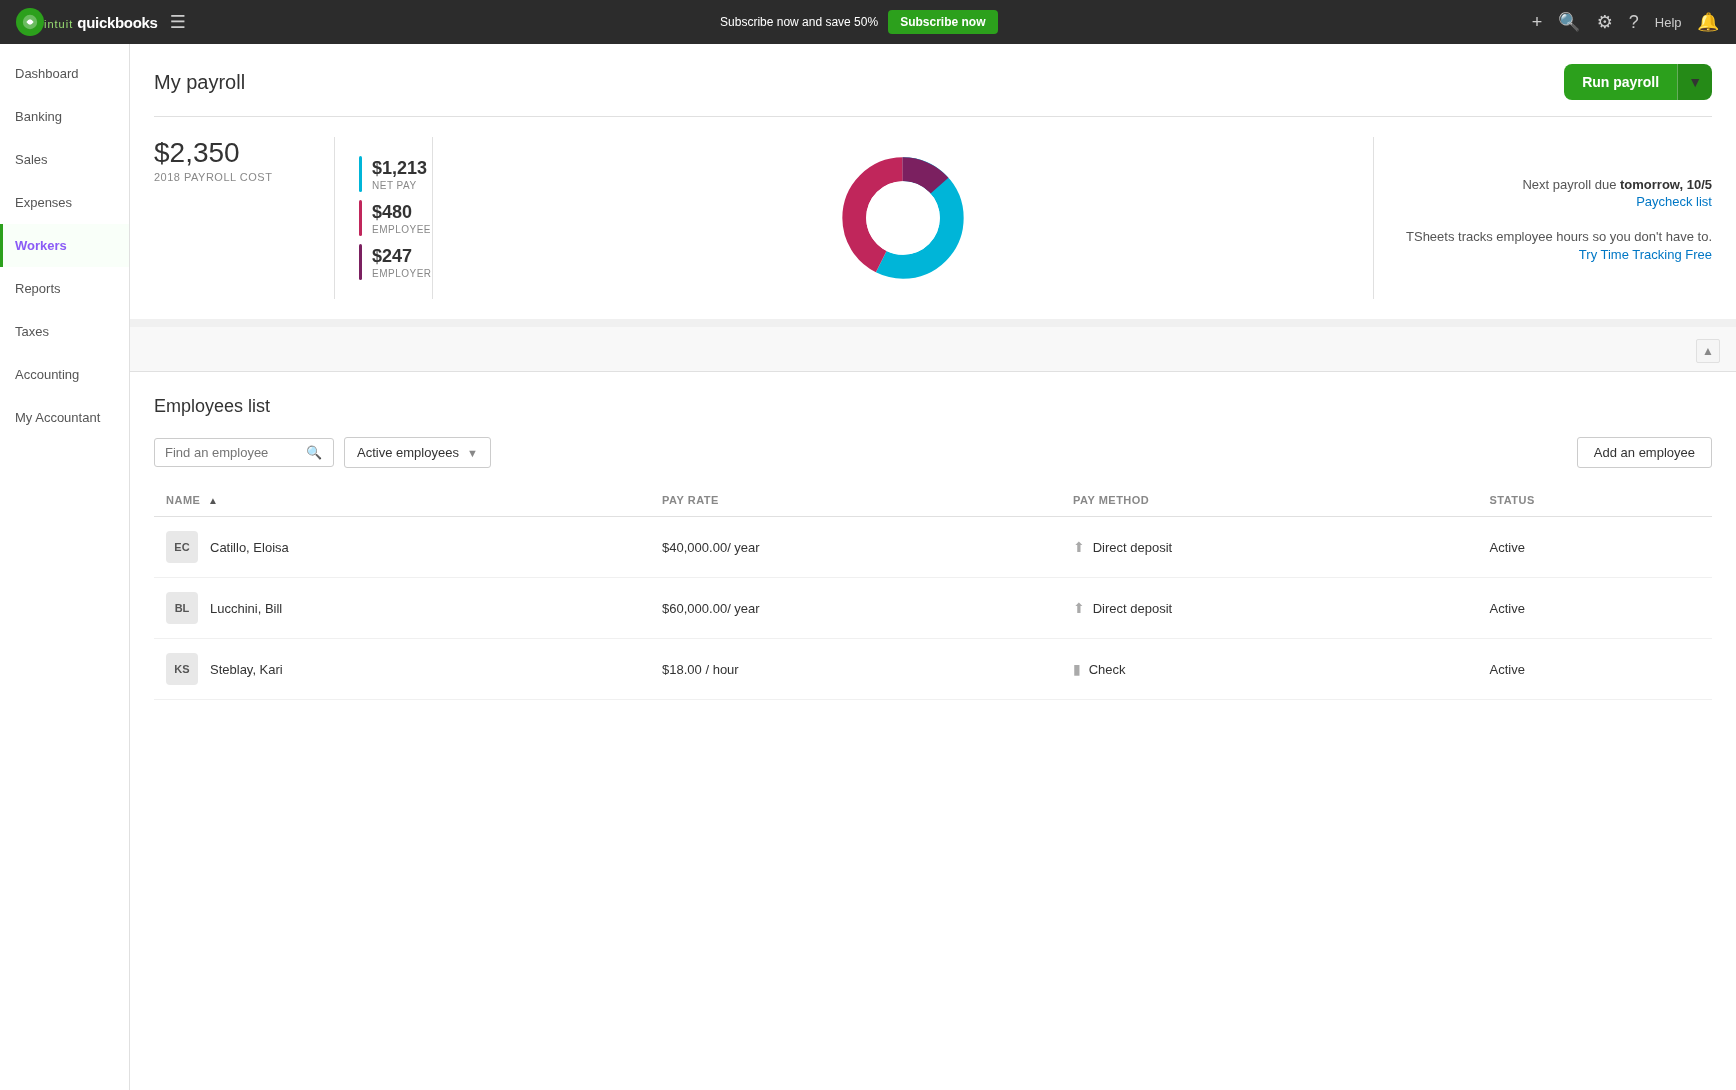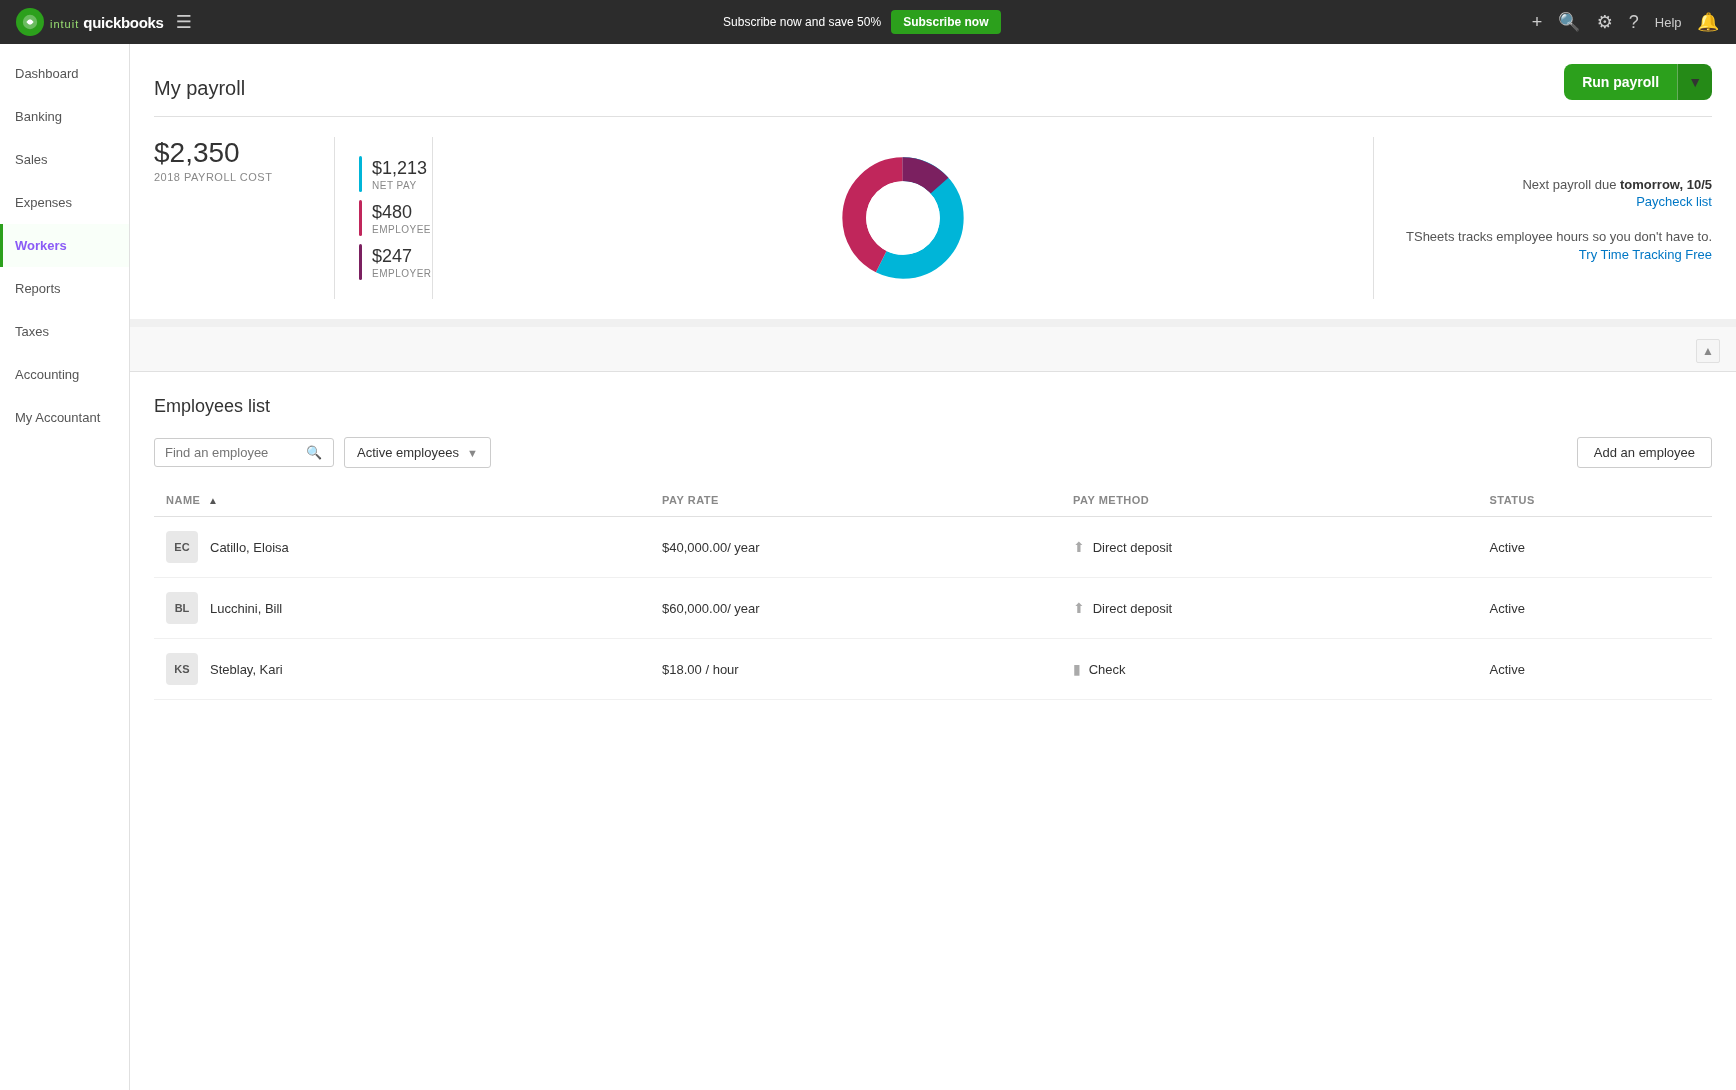--- a/index.html
+++ b/index.html
@@ -11,21 +11,21 @@
       height: 44px;
       display: flex;
       align-items: center;
       padding: 0 16px;
       justify-content: space-between;
       position: fixed;
       top: 0; left: 0; right: 0;
       z-index: 100;
     }
     .topnav-left { display: flex; align-items: center; gap: 12px; }
-    .topnav-logo { display: flex; align-items: center; gap: 6px; }
+    .topnav-logo { display: flex; align-items: center; gap: 0; }
     .logo-icon { width: 28px; height: 28px; background: #2ca01c; border-radius: 50%; display: flex; align-items: center; justify-content: center; }
     .logo-icon svg { width: 18px; height: 18px; }
     .logo-text { color: #fff; font-size: 15px; font-weight: 600; letter-spacing: -0.3px; }
     .logo-text span { color: #9ae073; }
     .hamburger { color: #ccc; font-size: 18px; cursor: pointer; }
 
     .topnav-center { display: flex; align-items: center; gap: 10px; }
     .subscribe-text { color: #fff; font-size: 12px; }
     .subscribe-btn {
       background: #2ca01c;
@@ -99,21 +99,21 @@
     }
 
     
     .payroll-section {
       padding: 20px 24px;
       background: #fff;
     }
     .payroll-header {
       display: flex;
       justify-content: space-between;
-      align-items: flex-end;
+      align-items: center;
       margin-bottom: 16px;
     }
     .payroll-title { font-size: 20px; font-weight: 400; color: #333; }
     .run-payroll-main { padding: 10px 18px; }
     .run-payroll-arrow {
       background: #258a17;
       padding: 10px 10px;
       border-left: 1px solid rgba(255,255,255,0.3);
       cursor: pointer;
       display: flex;
@@ -145,21 +145,21 @@
     .payroll-breakdown {
       border-left: 1px solid #e0e0e0;
       padding-left: 24px;
       display: flex;
       flex-direction: column;
       gap: 8px;
       justify-content: center;
     }
     .breakdown-item { display: flex; align-items: center; gap: 10px; }
     .breakdown-bar { width: 3px; height: 36px; border-radius: 2px; }
-    .breakdown-amount { font-size: 18px; font-weight: 400; color: #333; }
+    .breakdown-amount { font-size: 18px; font-weight: 700; color: #333; }
     .breakdown-label { font-size: 10px; color: #888; letter-spacing: 0.5px; text-transform: uppercase; margin-top: 1px; }
 
     
     .chart-area {
       flex: 1;
       display: flex;
       justify-content: center;
       align-items: center;
       border-left: 1px solid #e0e0e0;
       border-right: 1px solid #e0e0e0;

